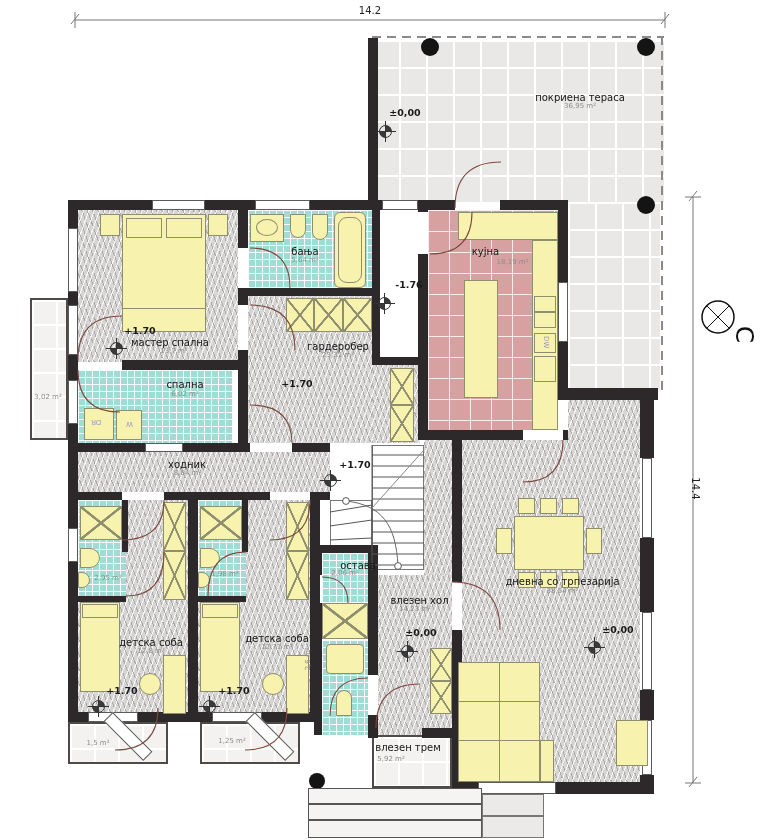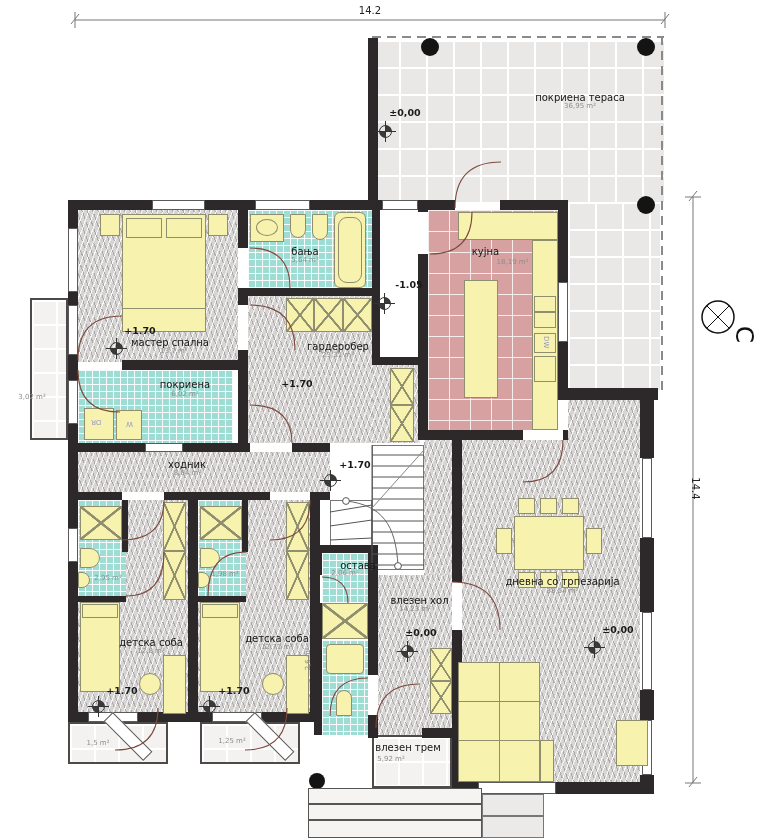--- a/index.html
+++ b/index.html
@@ -321,36 +321,36 @@
 
   <div class="nm" style="left:500px;top:92px;width:160px">покриена тераса</div>
   <div class="ar" style="left:500px;top:103px;width:160px">36,95 m²</div>
   <div class="lv" style="left:381px;top:107px;width:48px">±0,00</div>
   <div class="lm" style="left:379px;top:125px"></div>
 
   <div class="lv" style="left:115px;top:325px;width:50px">+1.70</div>
   <div class="nm" style="left:110px;top:337px;width:120px">мастер спална</div>
   <div class="ar" style="left:128px;top:348px;width:92px">13,7 m²</div>
   <div class="lm" style="left:110px;top:342px"></div>
-  <div class="ar" style="left:12px;top:394px;width:40px">3,02 m²</div>
+  <div class="ar" style="left:28px;top:394px;width:40px">3,02 m²</div>
 
   <div class="nm" style="left:280px;top:246px;width:50px">бања</div>
   <div class="ar" style="left:280px;top:257px;width:50px">5,64 m²</div>
 
   <div class="nm" style="left:300px;top:341px;width:76px">гардеробер</div>
   <div class="ar" style="left:305px;top:352px;width:66px">23,31 m²</div>
   <div class="lv" style="left:272px;top:378px;width:50px">+1.70</div>
 
-  <div class="lv" style="left:386px;top:279px;width:46px">-1.05</div>
+  <div class="lv" style="left:386px;top:279px;width:46px">-1.76</div>
   <div class="lm" style="left:378px;top:297px"></div>
 
   <div class="nm" style="left:458px;top:246px;width:55px">кујна</div>
   <div class="ar" style="left:485px;top:259px;width:55px">18,19 m²</div>
 
-  <div class="nm" style="left:155px;top:379px;width:60px">покриена</div>
+  <div class="nm" style="left:155px;top:379px;width:60px">спална</div>
   <div class="ar" style="left:155px;top:391px;width:60px">6,02 m²</div>
 
   <div class="nm" style="left:157px;top:459px;width:60px">ходник</div>
   <div class="ar" style="left:160px;top:470px;width:55px">8,84 m²</div>
   <div class="lv" style="left:332px;top:459px;width:46px">+1.70</div>
   <div class="lm" style="left:324px;top:474px"></div>
 
   <div class="ar" style="left:88px;top:575px;width:40px">2,95 m²</div>
   <div class="nm" style="left:116px;top:637px;width:70px">детска соба</div>
   <div class="ar" style="left:116px;top:648px;width:70px">12,8 m²</div>

